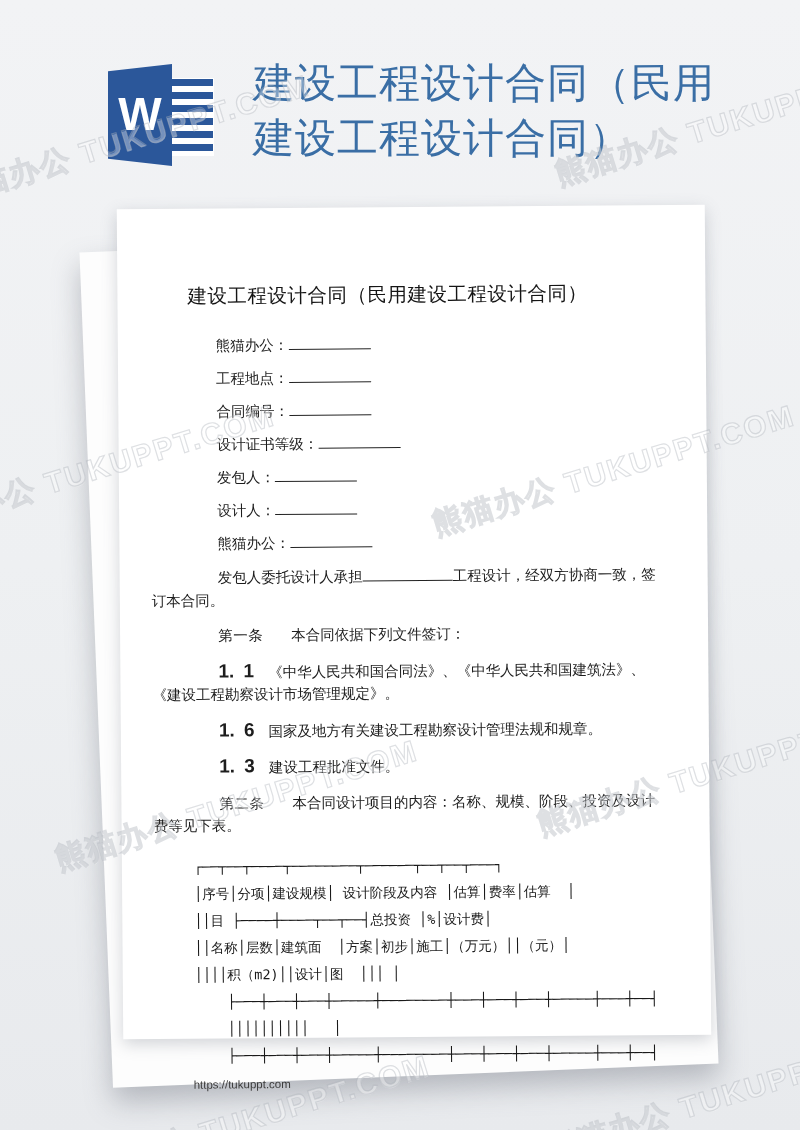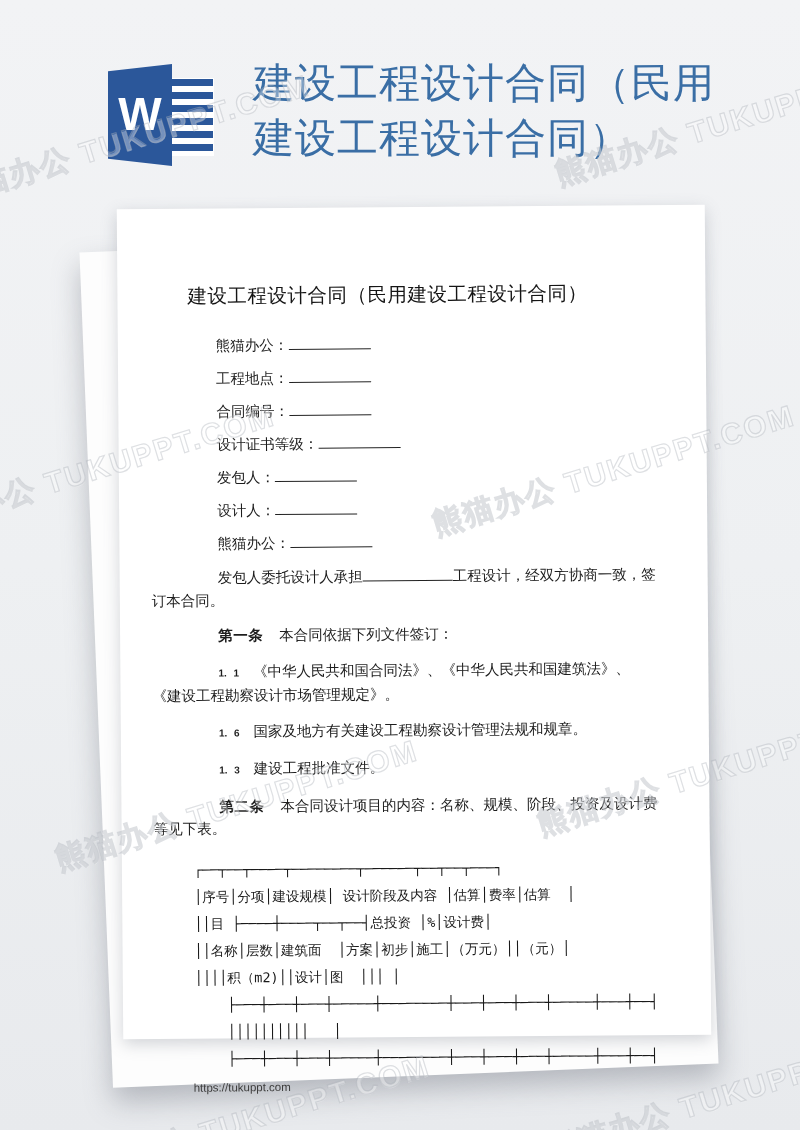--- a/index.html
+++ b/index.html
@@ -56,24 +56,24 @@
 
   .field-row { margin:0 0 14px 66px; font-size:14.5px; line-height:18px; white-space:nowrap; }
   .blank {
     display:inline-block; width:82px; height:15px;
     border-bottom:1.4px solid #222; vertical-align:baseline;
   }
   .blank-wide { width:90px; }
 
   .para { font-size:14.5px; line-height:22.5px; text-indent:66px; margin-top:13px; color:#1d1d1d; }
   .para:first-of-type { margin-top:4px; }
-  .clause-heading { letter-spacing:0.5px; margin-right:16px;font-weight:bold; }
+  .clause-heading { letter-spacing:0.5px; margin-right:28px; }
   .clause-num {
     font-family:"Liberation Sans","DejaVu Sans",sans-serif;
-    font-weight:700; font-size:10px; margin-right:14px; word-spacing:4px;
+    font-weight:700; font-size:19px; margin-right:14px; word-spacing:4px;
   }
 
   .ascii-table {
     margin:16px 0 0 40px;
     font-family:"DejaVu Sans Mono","Liberation Mono",monospace;
     font-size:13.5px; line-height:27px; color:#1a1a1a; white-space:pre;
   }
   .doc-footer-url {
     margin:9px 0 0 38px;
     font-family:"Liberation Sans","DejaVu Sans",sans-serif;

